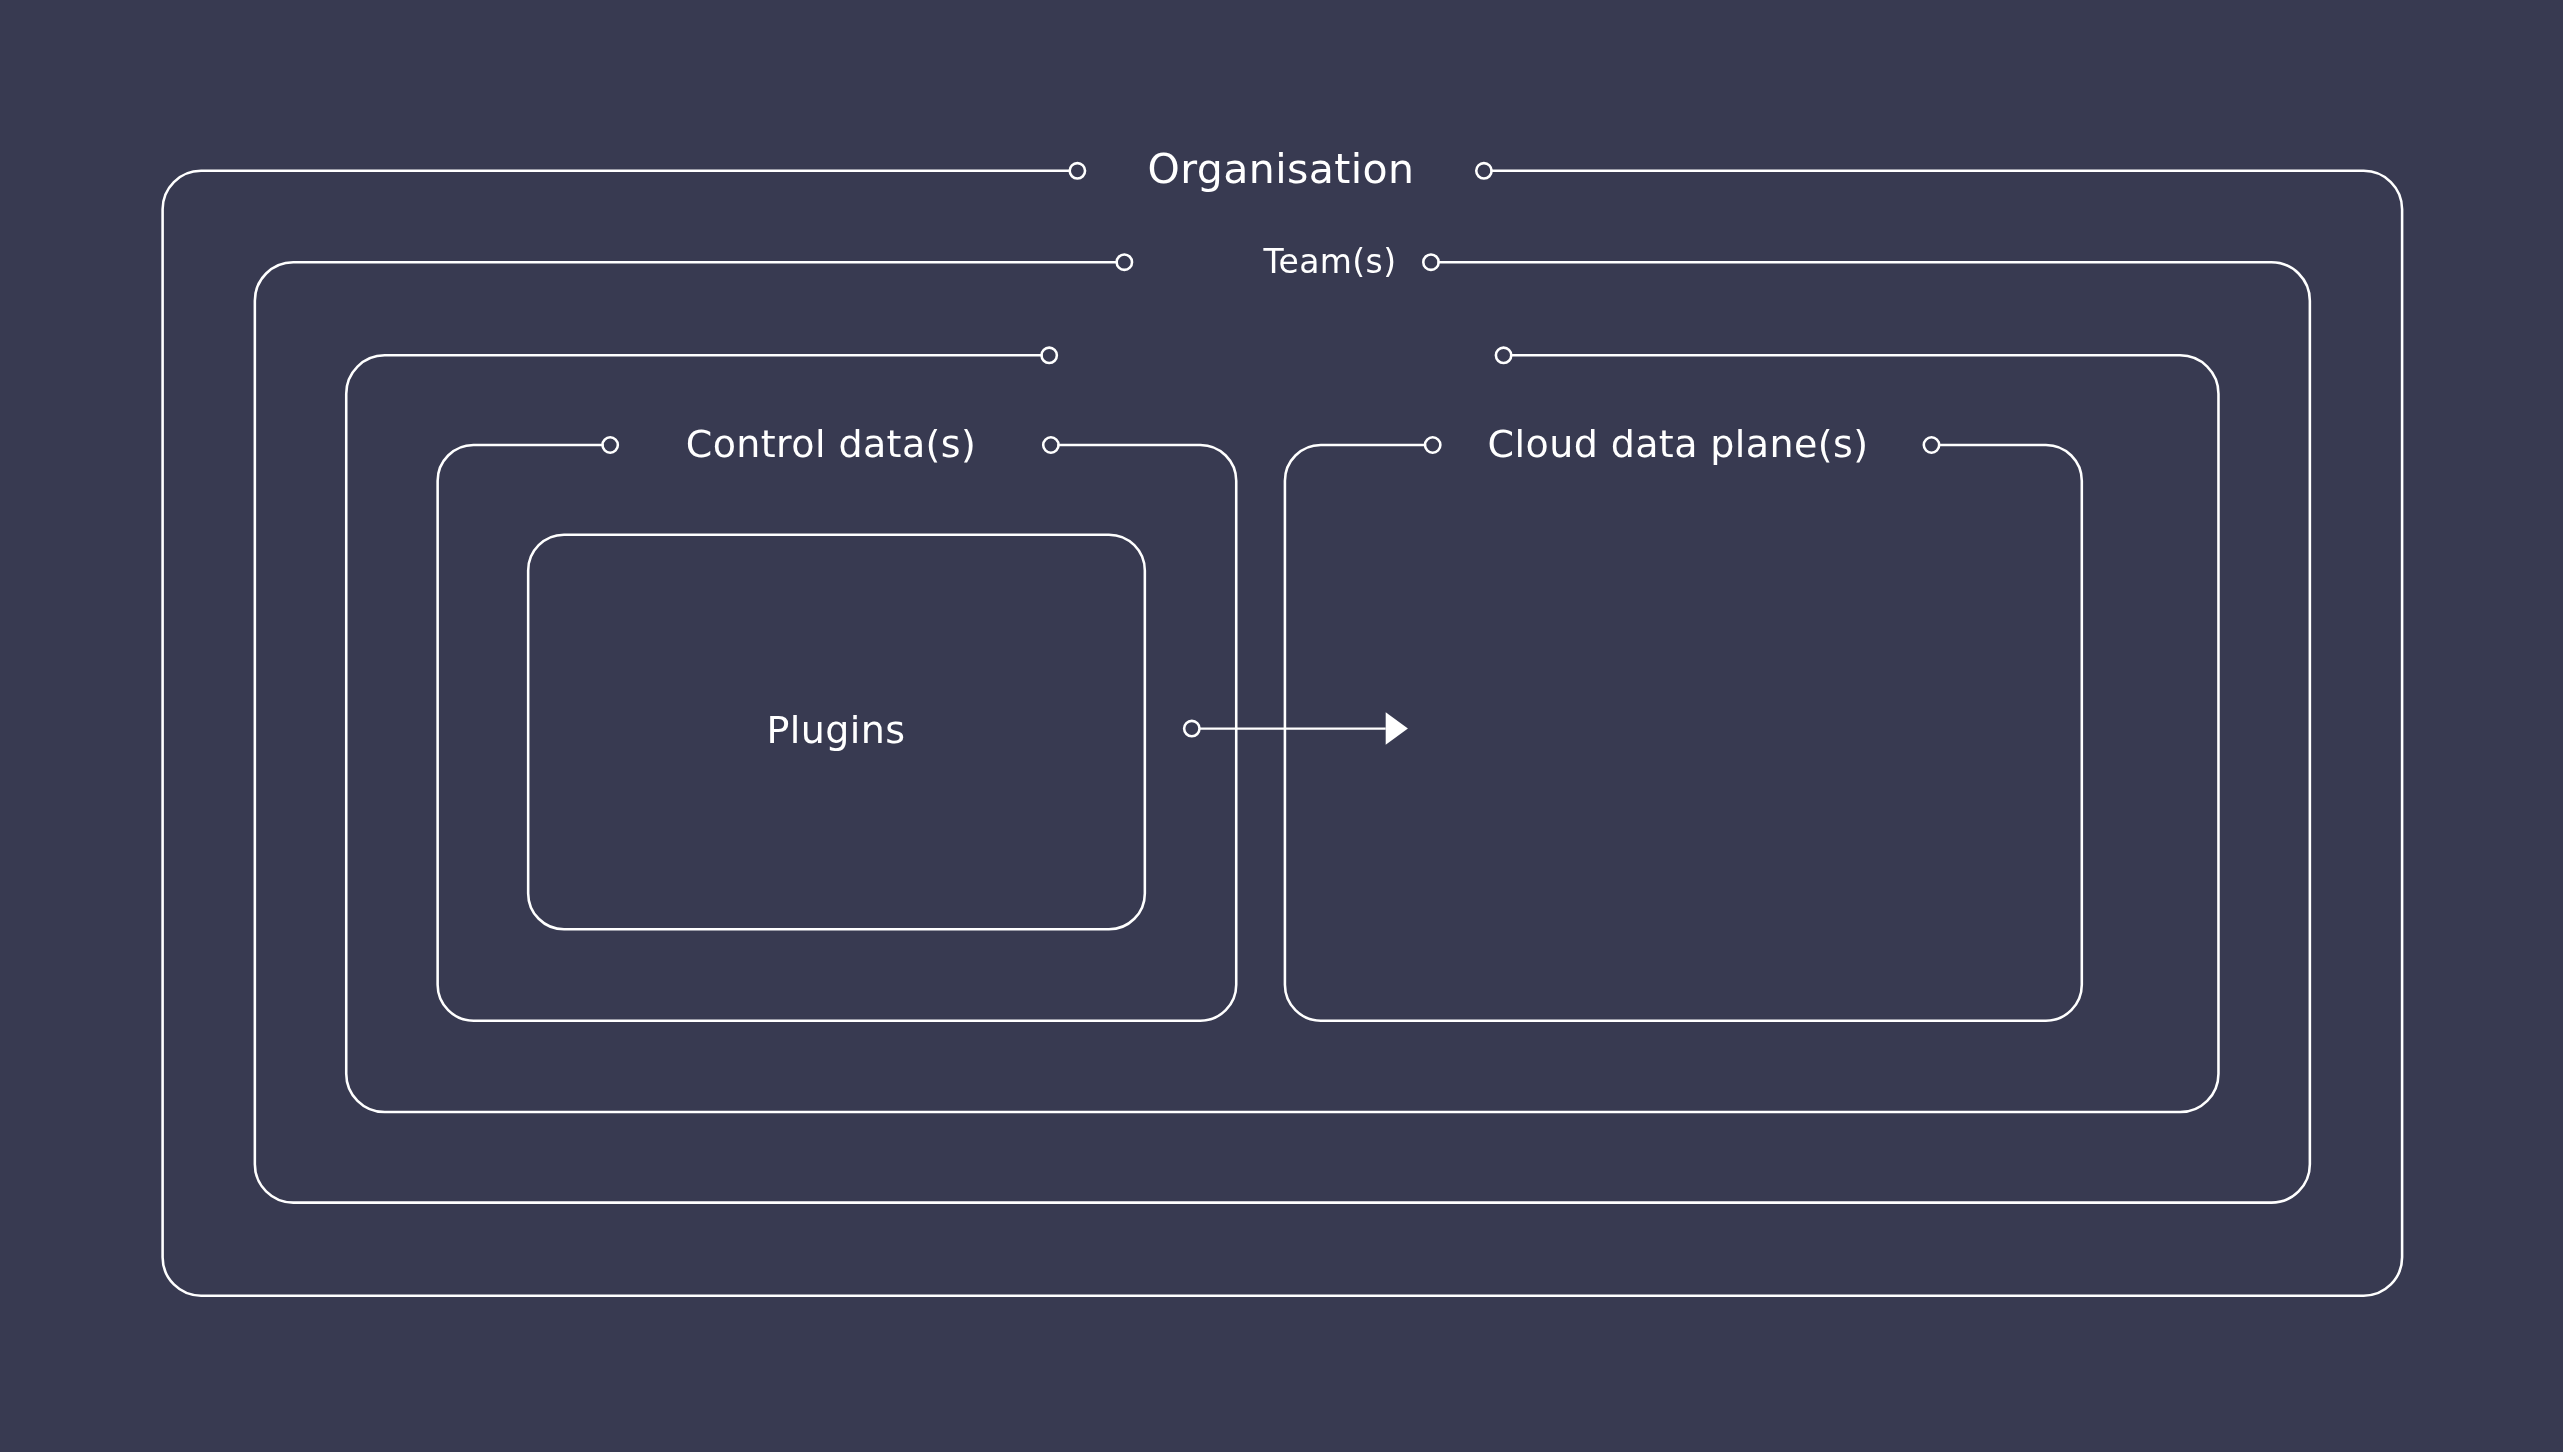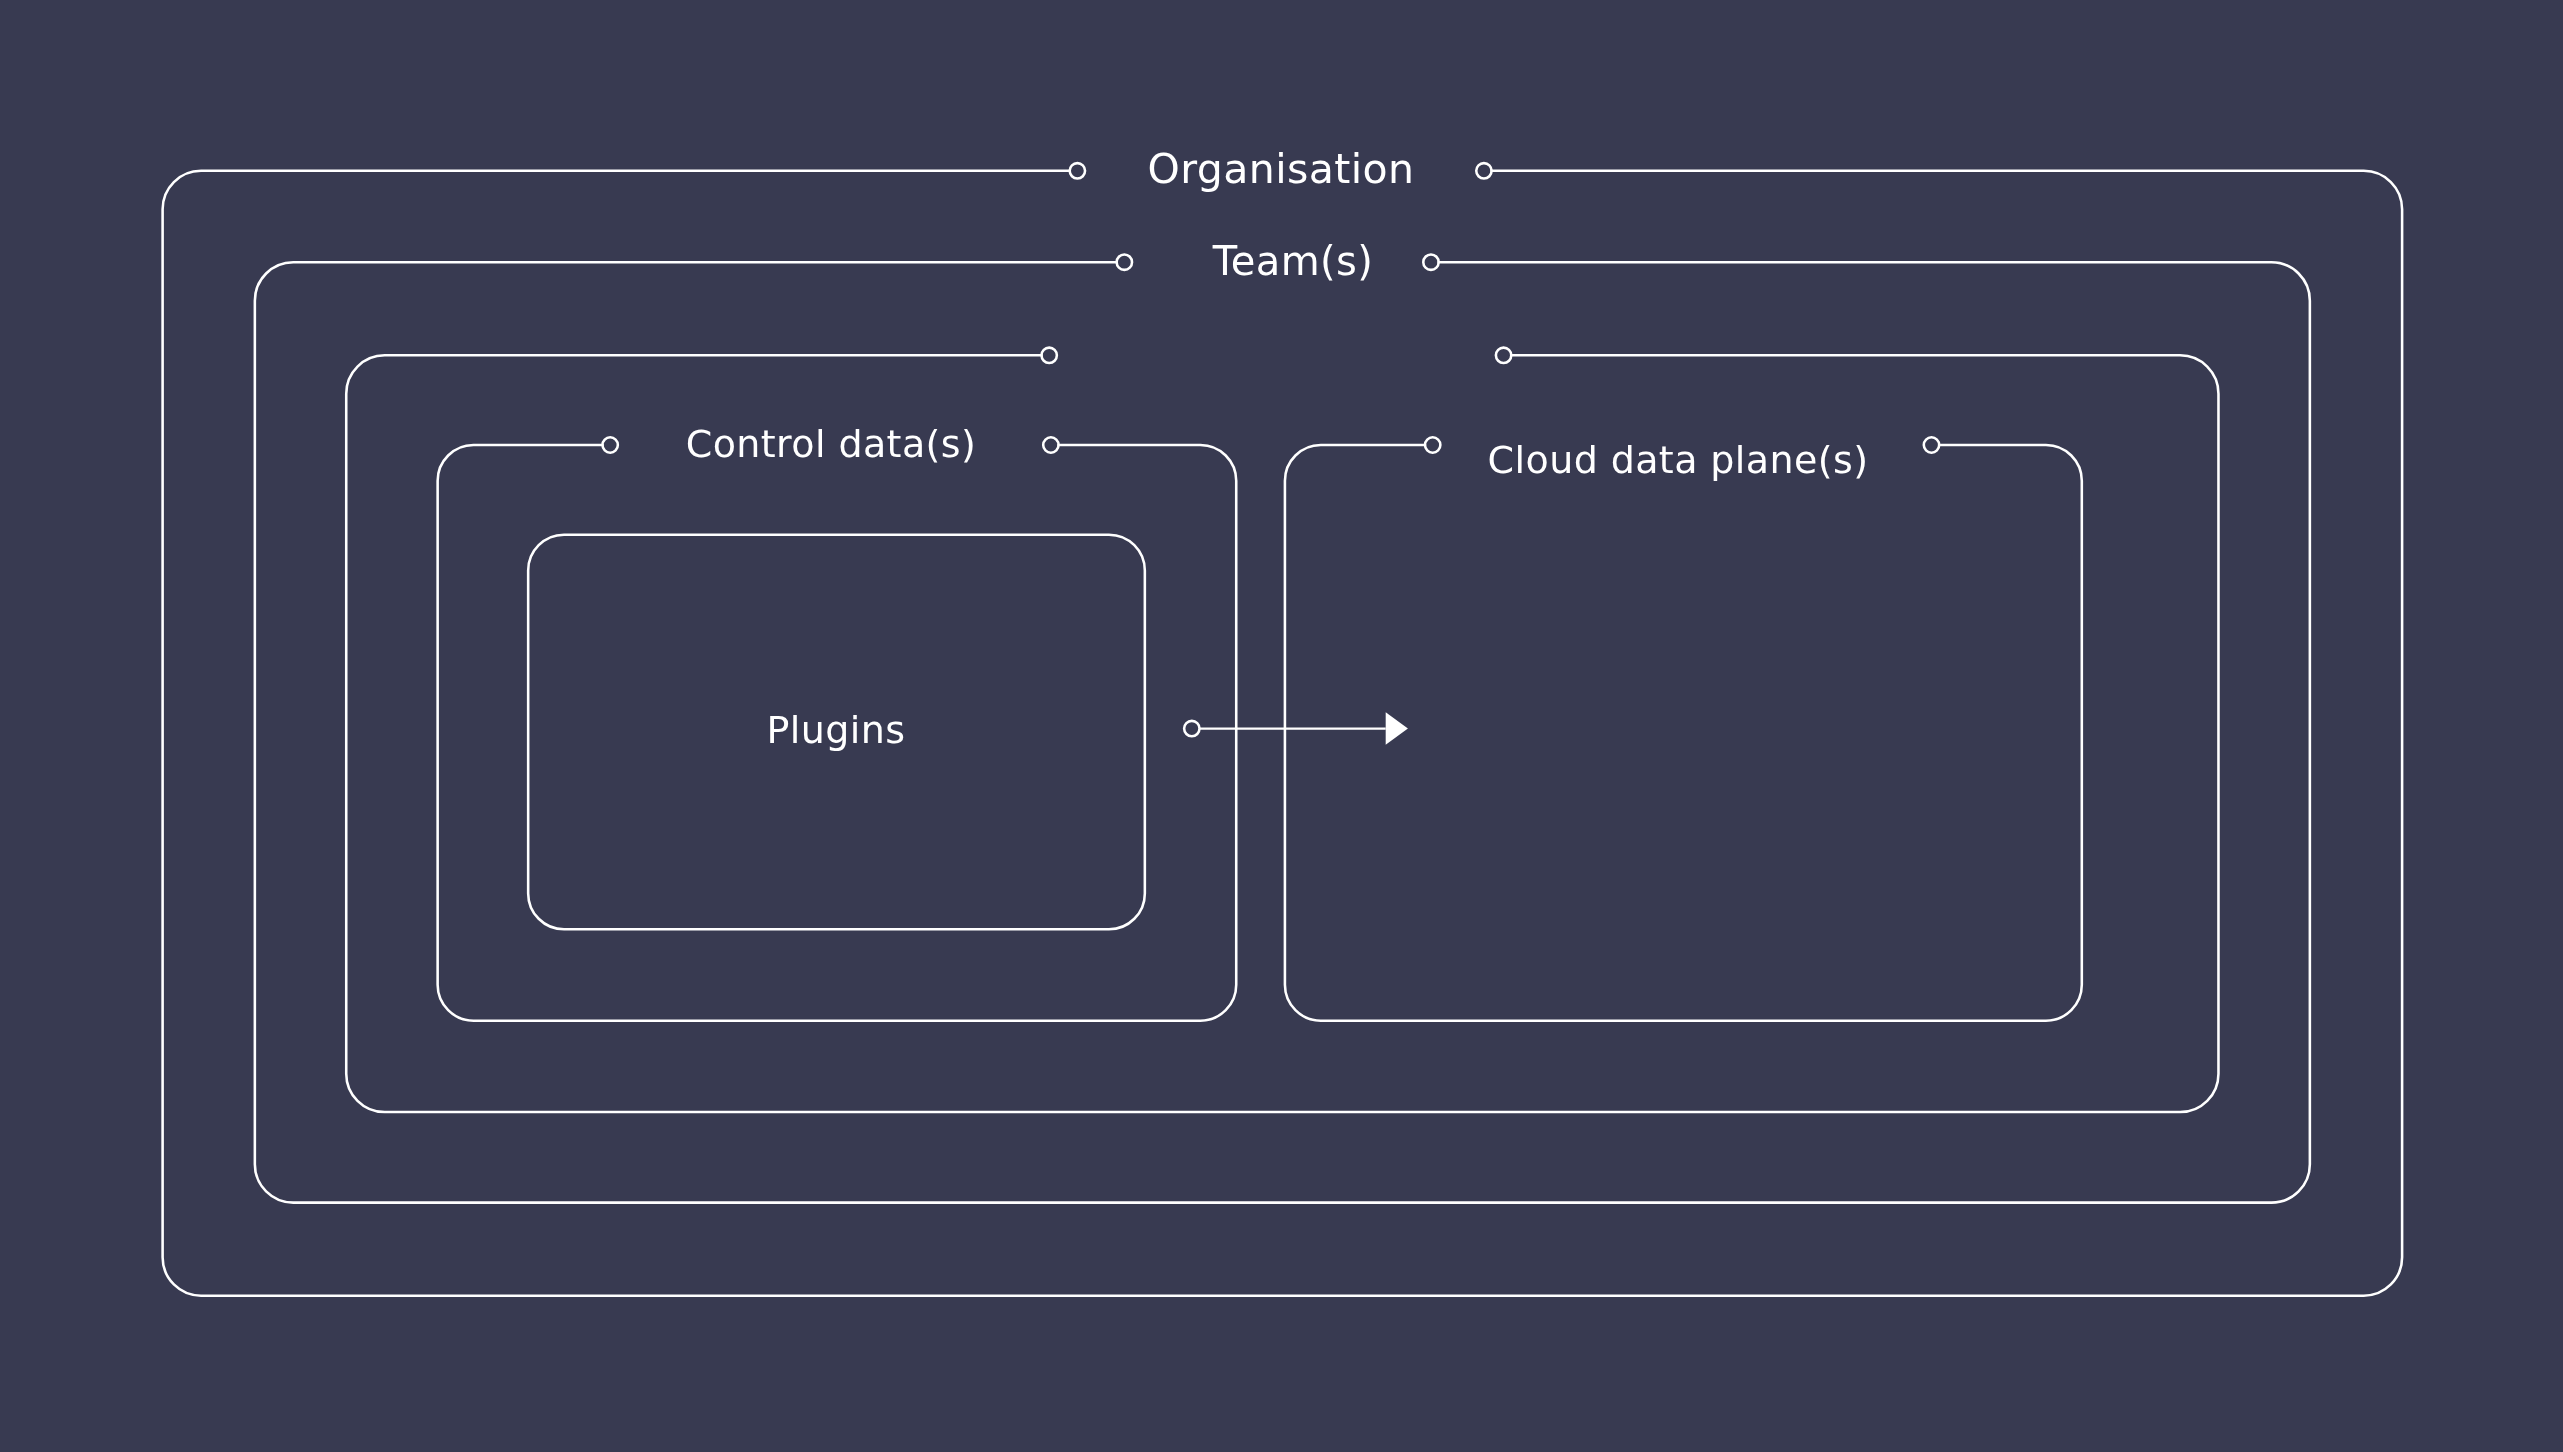--- a/index.html
+++ b/index.html
@@ -31,24 +31,24 @@
     position: absolute;
     transform: translate(-50%, -50%);
     color: #FFFFFF;
     white-space: nowrap;
     font-family: "DejaVu Sans", sans-serif;
     font-weight: 400;
     letter-spacing: 0.4px;
     user-select: none;
   }
   .lbl-org        { left: 1281px; top: 169px;  font-size: 41px; }
-  .lbl-team       { left: 1293px; top: 261px;  font-size: 40px; }
+  .lbl-team       { left: 1330px; top: 261px;  font-size: 33px; }
   .lbl-env        { left: 1278px; top: 355px;  font-size: 41px; }
   .lbl-control    { left: 831px;  top: 444px;  font-size: 38px; }
-  .lbl-clouddata  { left: 1678px; top: 444px;  font-size: 38px; margin-top: 16px; }
+  .lbl-clouddata  { left: 1678px; top: 444px;  font-size: 38px; }
   .lbl-plugins    { left: 836px;  top: 730px;  font-size: 38px; }
 </style>
 </head>
 <body>
 
 <div id="stage">
 
   <svg id="diagram" viewBox="0 0 3000 1700" xmlns="http://www.w3.org/2000/svg">
 
     <g>

